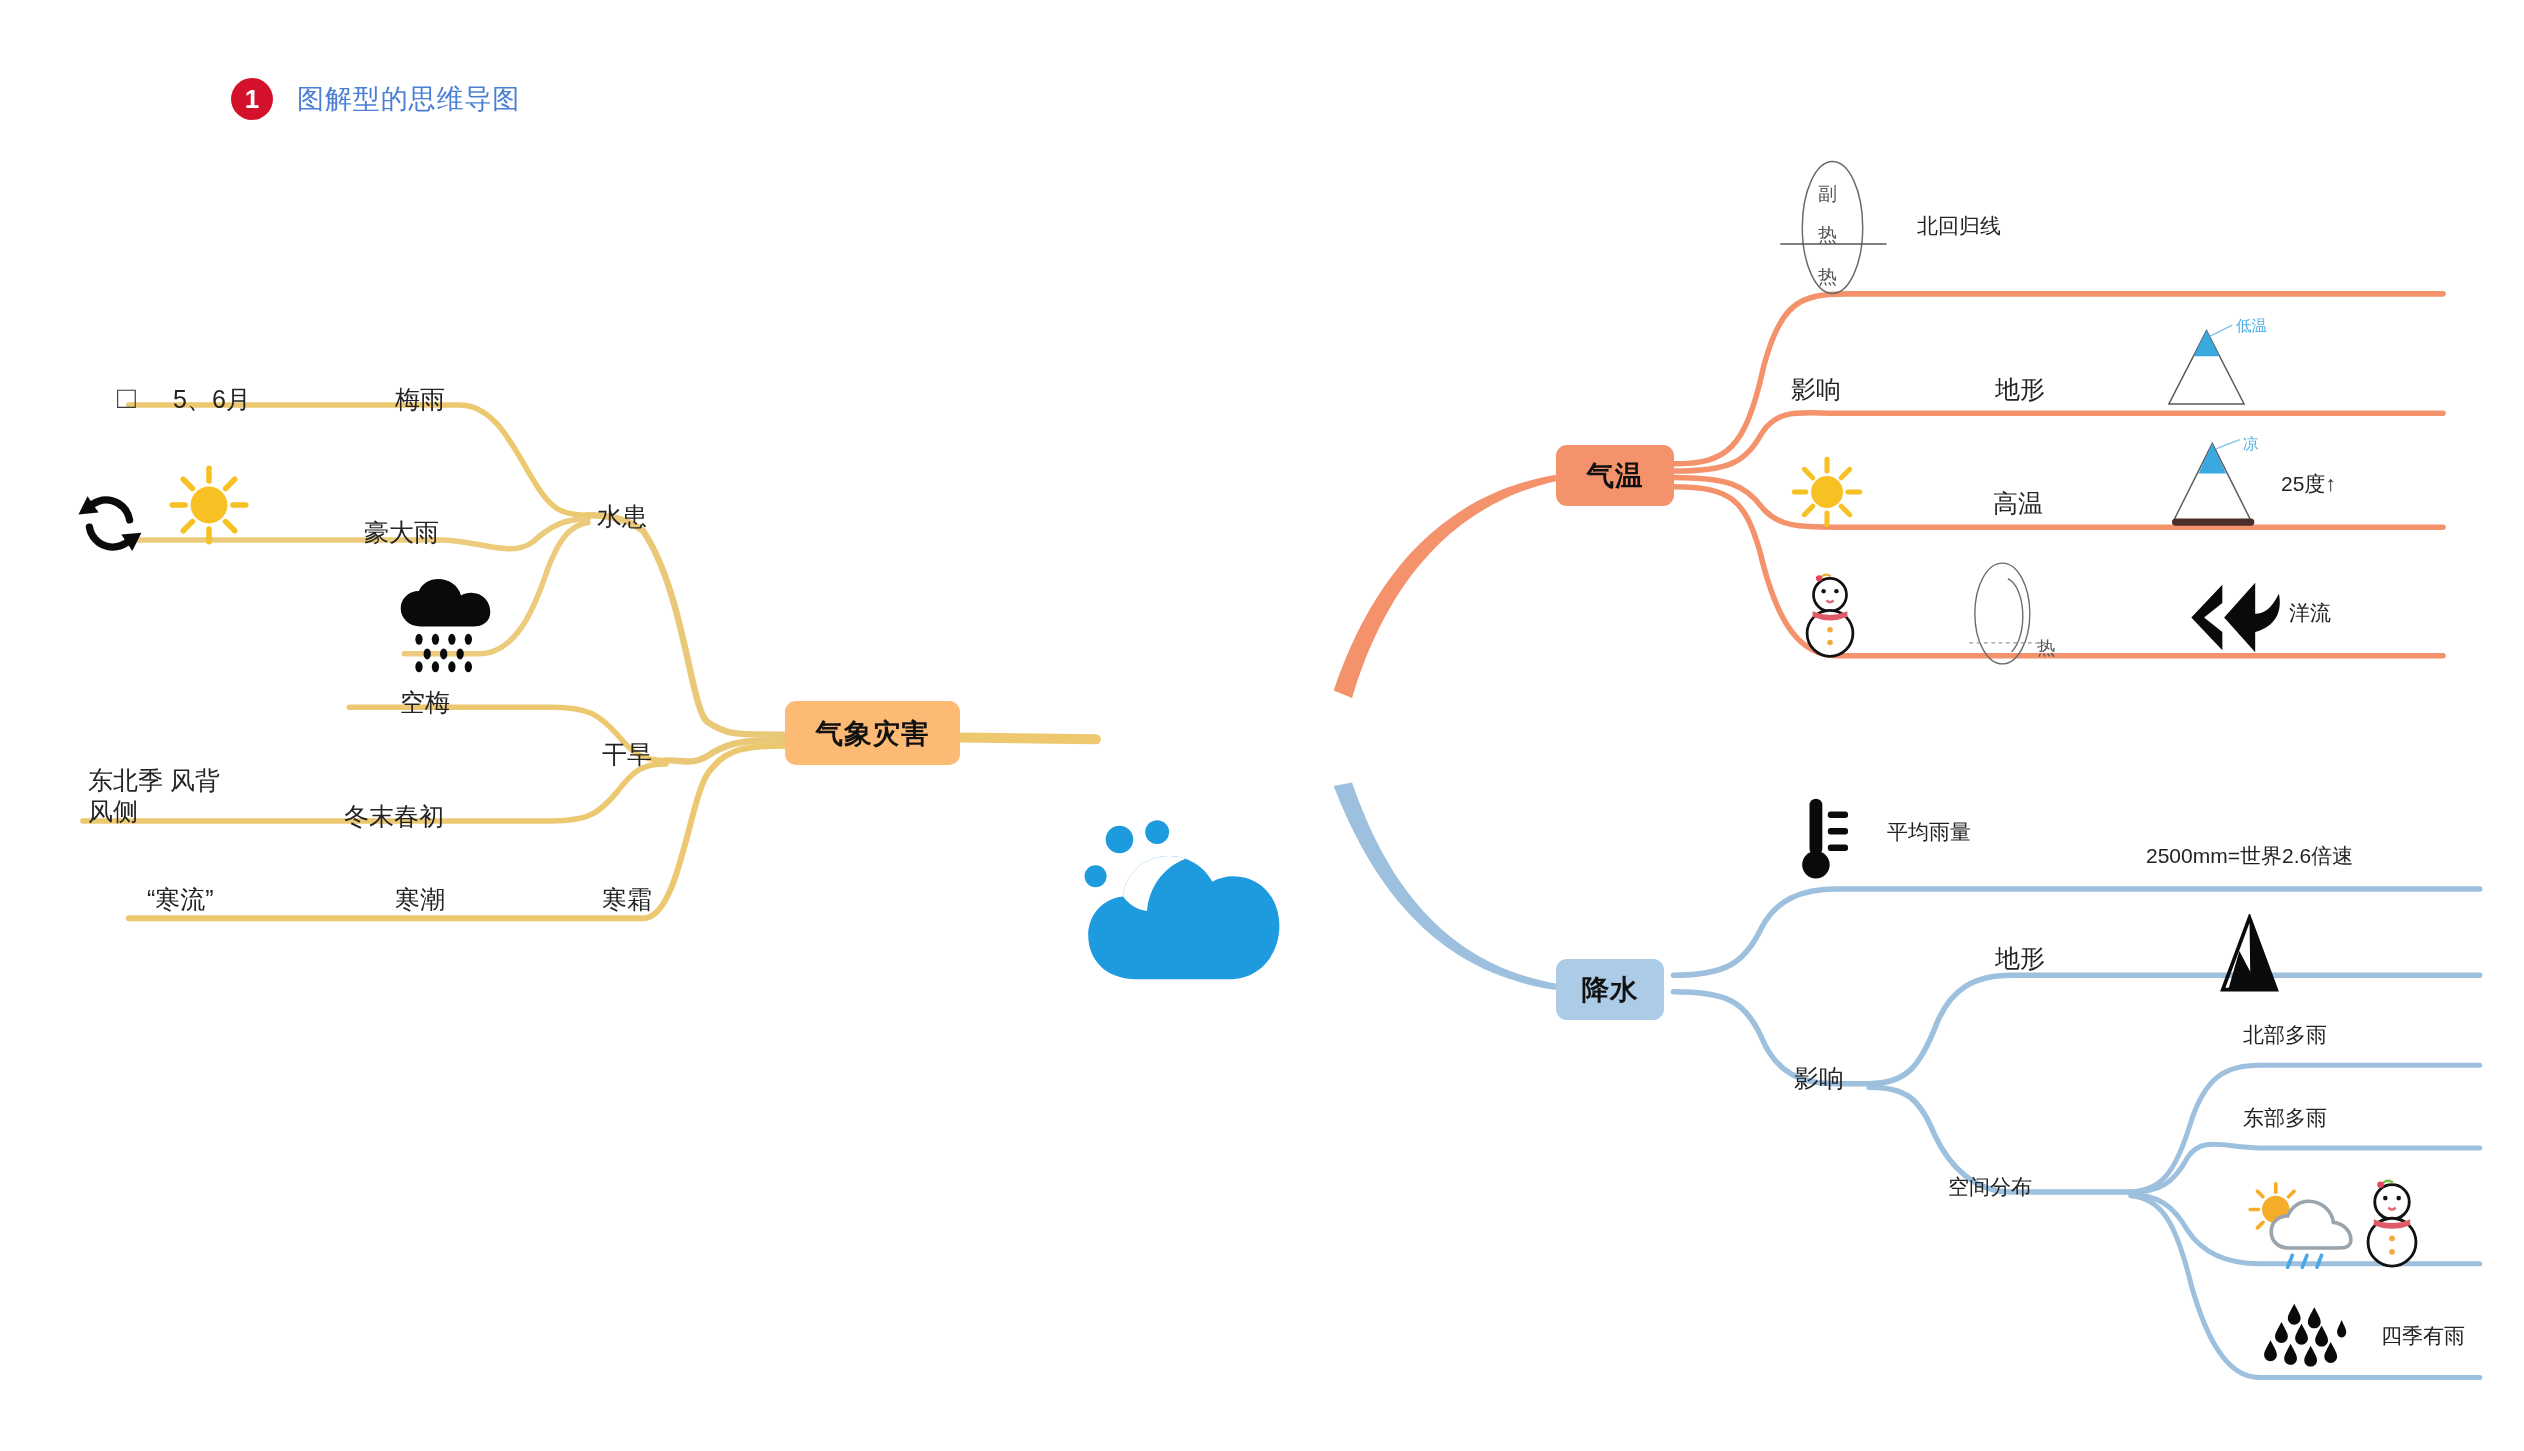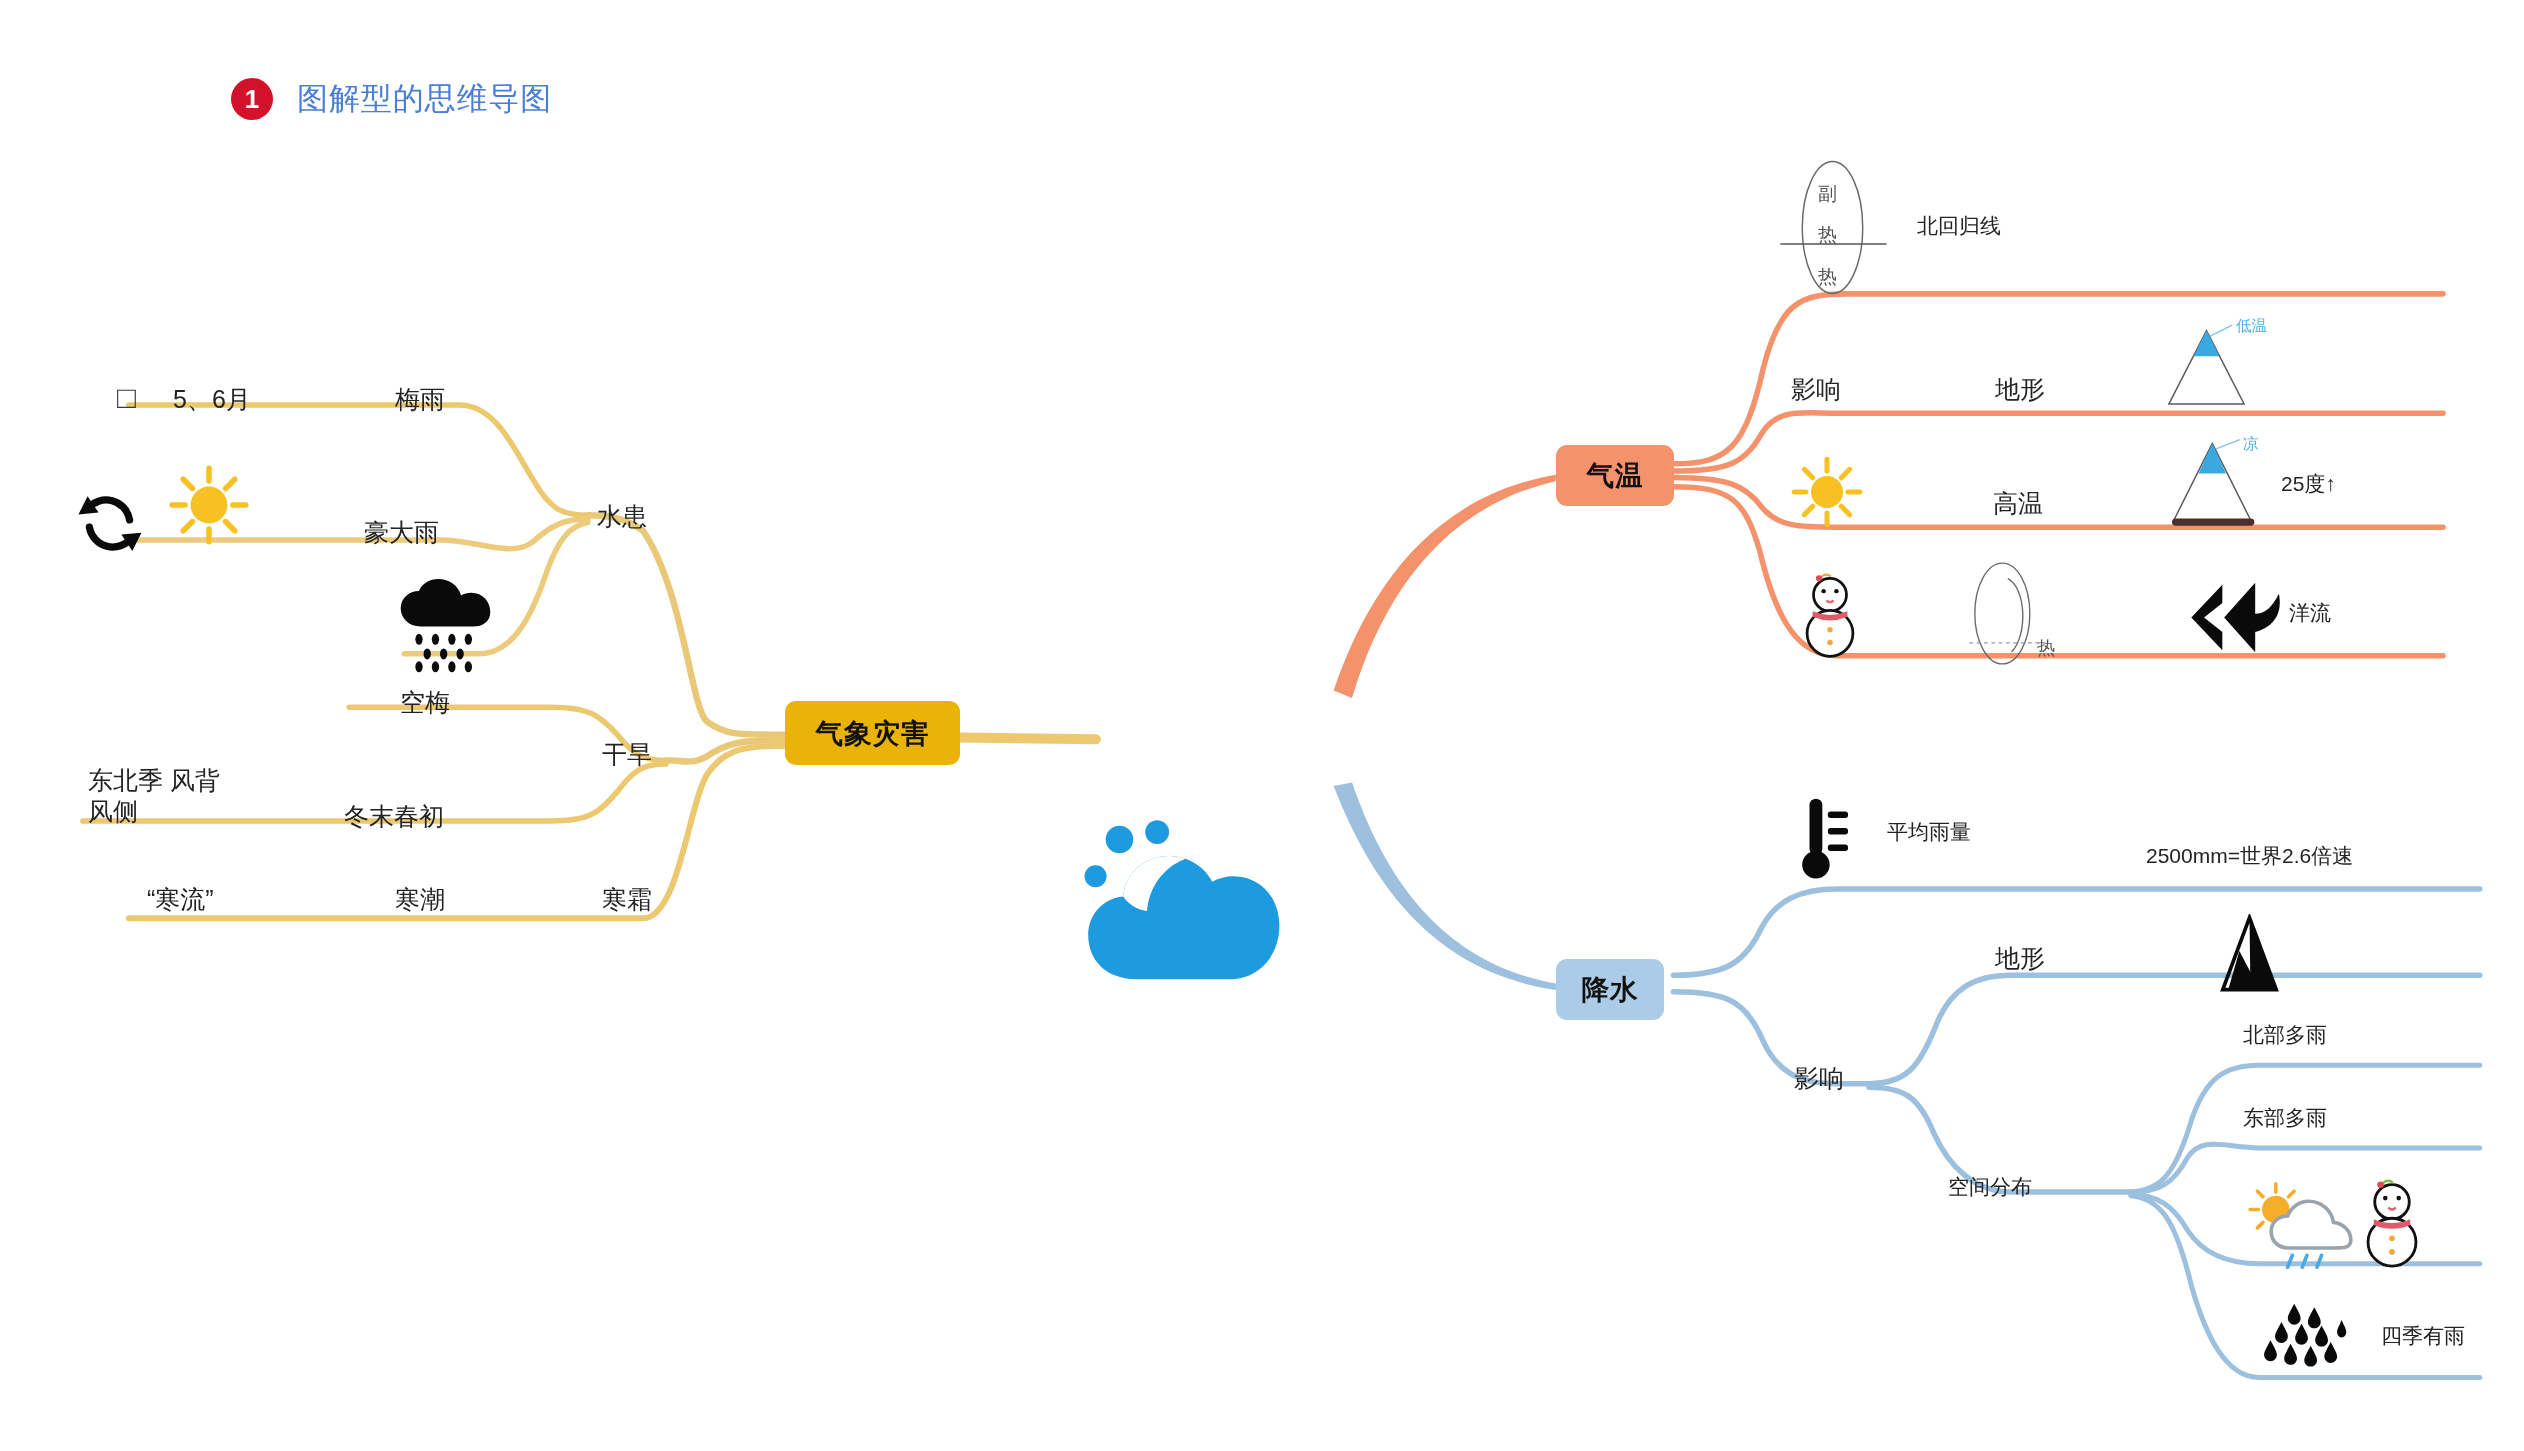--- a/index.html
+++ b/index.html
@@ -26,21 +26,21 @@
   #badge{
     width:42px;height:42px;border-radius:50%;
     background:#d4112a;
     color:#fff;
     font-size:26px;font-weight:bold;
     display:flex;align-items:center;justify-content:center;
     line-height:1;
   }
   #header-title{
     color:#4a7fd4;
-    font-size:31px;
+    font-size:27px;
     letter-spacing:0.9px;
     white-space:nowrap;
   }
   
   #wires{position:absolute;left:0;top:0;width:2525px;height:1451px;z-index:5;}
   
   .node{
     position:absolute;
     z-index:20;
     display:flex;align-items:center;justify-content:center;
@@ -59,21 +59,21 @@
     z-index:22;
   }
   .box-node{
     border-radius:11px;
     font-size:27.6px;
     letter-spacing:0.9px;
   }
   #node-disaster{
     left:785px; top:701px;
     width:175px; height:64px;
-    background:#eab308;
+    background:#fdba74;
   }
   #node-temp{
     left:1556px; top:445px;
     width:118px; height:61px;
     background:#f4926c;
   }
   #node-precip{
     left:1556px; top:959px;
     width:108px; height:61px;
     background:#abcbe6;

